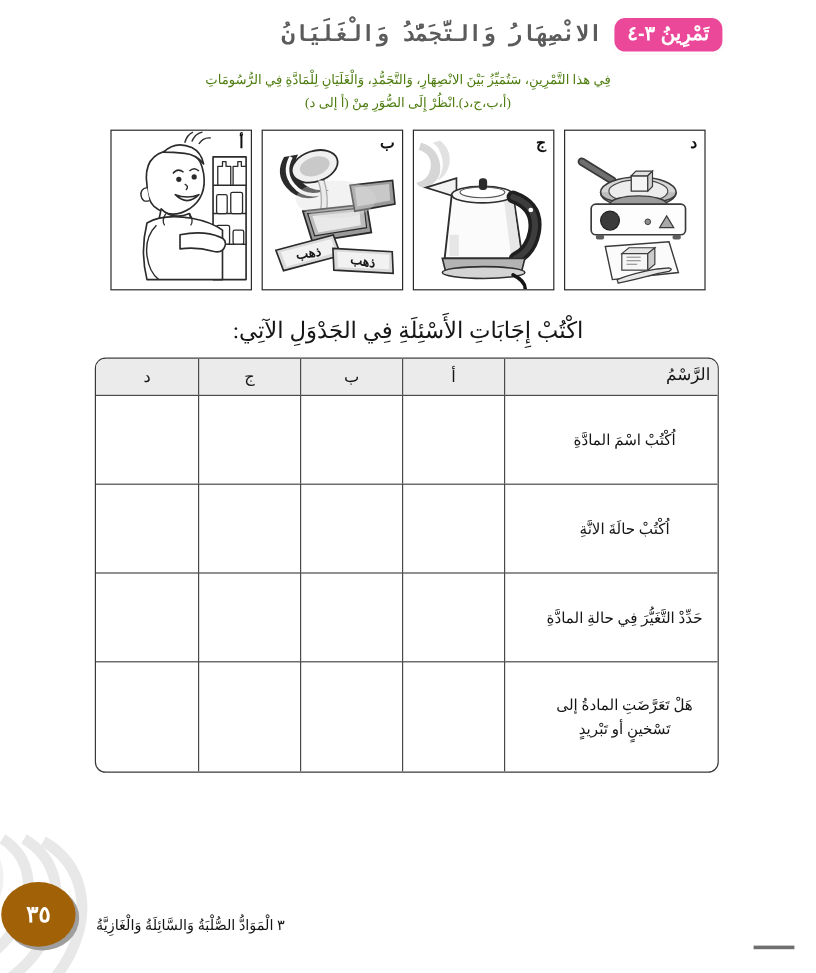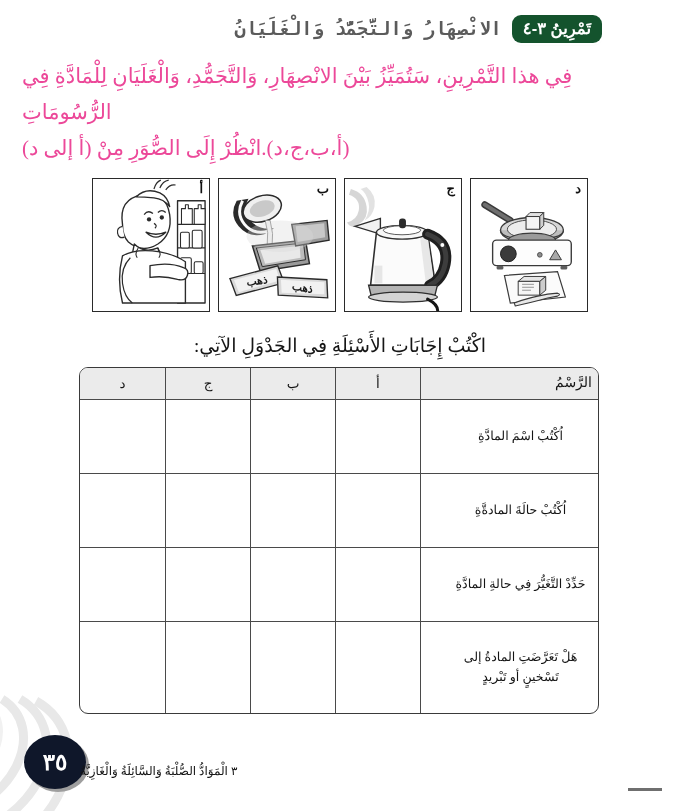--- a/index.html
+++ b/index.html
@@ -29,21 +29,21 @@
   .header {
     display: flex;
     flex-direction: row;
     align-items: center;
     justify-content: flex-start;
     gap: 10px;
     padding: 10px 78px 0 20px;
     height: 48px;
   }
   .ex-badge {
-    background: #14532d;
+    background: #ec4899;
     color: #ffffff;
     border-radius: 9px;
     padding: 3px 11px 5px;
     font-size: 16.5px;
     font-family: "Liberation Sans", sans-serif;
     font-weight: bold;
     line-height: 1.25;
     white-space: nowrap;
     box-shadow: 0 0 0 2px #ffffff, 0 1px 2px rgba(0,0,0,.28);
     letter-spacing: .4px;
@@ -52,24 +52,24 @@
     font-family: Liberation Mono, monospace;
     font-weight: bold;
     font-size: 18.5px;
     color: #5b5b5b;
     white-space: nowrap;
   }
 
   
   .intro {
     margin: 10px 22px 0 22px;
-    text-align: left;
-    font-size: 21px;
+    text-align: center;
+    font-size: 11px;
     line-height: 1.72;
-    color: #ec4899;
+    color: #4d7c0f;
   }
   .intro .ln { display: block; }
 
   
   .figures {
     display: flex;
     flex-direction: row;
     justify-content: center;
     gap: 8px;
     margin-top: 12px;
@@ -151,31 +151,31 @@
     bottom: 14px;
     height: 64px;
     display: flex;
     flex-direction: row-reverse;
     align-items: center;
     justify-content: flex-end;
     z-index: 3;
   }
   .page-oval {
     position: absolute;
-    left: 24px;
+    left: 1px;
     bottom: 8px;
     width: 62px;
     height: 54px;
     border-radius: 50%;
-    background: #0f172a;
+    background: #a16207;
     color: #ffffff;
     display: flex;
     align-items: center;
     justify-content: center;
-    font-size: 23px;
+    font-size: 19px;
     font-family: "Liberation Sans", sans-serif;
     font-weight: bold;
     box-shadow: 3px 3px 0 0 #9e9e9e;
   }
   .footer-chapter {
     position: absolute;
     left: 80px;
     bottom: 18px;
     font-size: 12px;
     color: #141414;
@@ -391,21 +391,21 @@
     </thead>
     <tbody>
       <tr>
         <td class="row-label">اُكْتُبْ اسْمَ المادَّةِ</td>
         <td></td>
         <td></td>
         <td></td>
         <td></td>
       </tr>
       <tr>
-        <td class="row-label">اُكْتُبْ حالَةَ المادةَّةِ</td>
+        <td class="row-label">اُكْتُبْ حالَةَ الانَّةِ</td>
         <td></td>
         <td></td>
         <td></td>
         <td></td>
       </tr>
       <tr>
         <td class="row-label">حَدِّدْ التَّغَيُّرَ فِي حالةِ المادَّةِ</td>
         <td></td>
         <td></td>
         <td></td>

